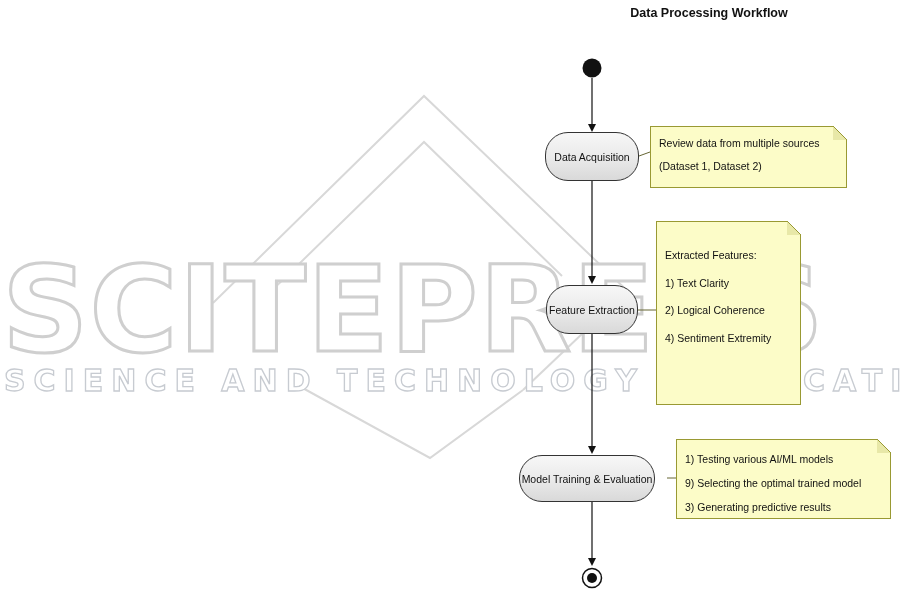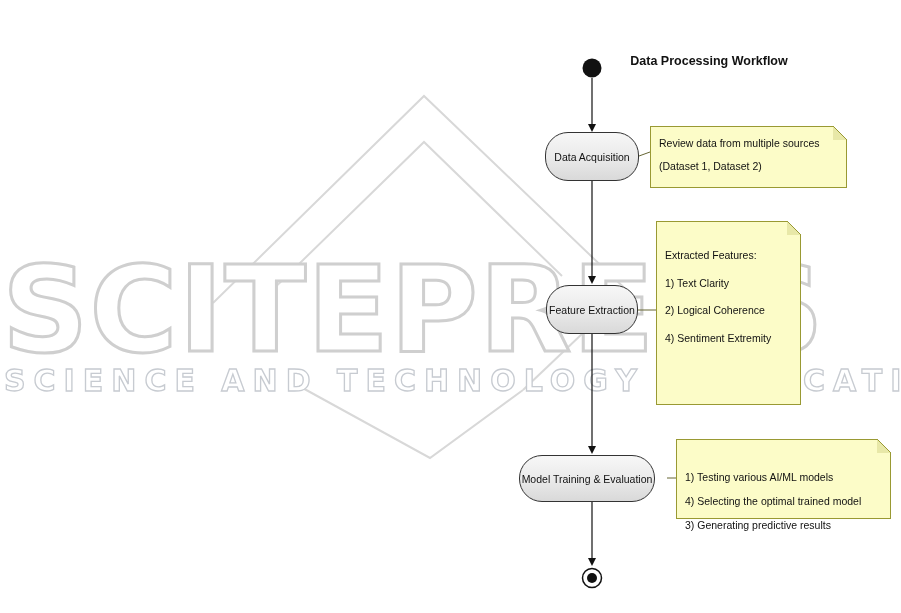--- a/index.html
+++ b/index.html
@@ -16,39 +16,39 @@
   }
   .wm-tagline{
     position:absolute;left:4px;top:366px;width:897px;z-index:1;
     font-family:"DejaVu Sans",sans-serif;font-weight:bold;font-size:30px;line-height:1;
     letter-spacing:8px;color:#ffffff;-webkit-text-stroke:1.3px #c7cbd1;white-space:nowrap;
   }
   
   #diagram-svg{position:absolute;left:0;top:0;z-index:2;}
   .title{
     position:absolute;left:709px;top:6px;transform:translateX(-50%);z-index:3;
-    font-size:12.5px;font-weight:bold;white-space:nowrap;margin-top:48px;
+    font-size:12.5px;font-weight:bold;white-space:nowrap;
   }
   .activity{
     position:absolute;z-index:3;box-sizing:border-box;
     background:linear-gradient(to bottom,#f7f7f7 0%,#e9e9e9 55%,#d9d9d9 100%);
     border:1.5px solid #333333;border-radius:23px;
     display:flex;align-items:center;justify-content:center;
     font-size:10.5px;white-space:nowrap;
   }
   .note{
     position:absolute;z-index:3;box-sizing:border-box;
     background:#fcfcc8;border:1px solid #999933;
     font-size:10.5px;padding:5px 8px;
   }
   .note-line{white-space:nowrap;line-height:23px;}
   .note-2 .note-line{line-height:27.5px;}
   .note-2{padding-top:20px;}
   .note-3 .note-line{line-height:24px;}
-  .note-3{padding-top:25px;}
+  .note-3{padding-top:7px;}
   .fold{
     position:absolute;top:-1px;right:-1px;width:14px;height:14px;
     background:linear-gradient(to bottom left,#ffffff 0%,#ffffff 47%,#999933 47%,#999933 53%,#e8e8a8 53%,#e8e8a8 100%);
   }
 </style>
 </head>
 <body>
 
 <div id="canvas">
 
@@ -108,17 +108,17 @@
     <div class="fold"></div>
     <div class="note-line">Extracted Features:</div>
     <div class="note-line">1) Text Clarity</div>
     <div class="note-line">2) Logical Coherence</div>
     <div class="note-line">4) Sentiment Extremity</div>
   </div>
 
   <div class="note note-3" style="left:676px;top:439px;width:215px;height:80px">
     <div class="fold"></div>
     <div class="note-line">1) Testing various AI/ML models</div>
-    <div class="note-line">4) Selecting the optimal trained model</div>
+    <div class="note-line">9) Selecting the optimal trained model</div>
     <div class="note-line">3) Generating predictive results</div>
   </div>
 
 </div>
 
 </body></html>

